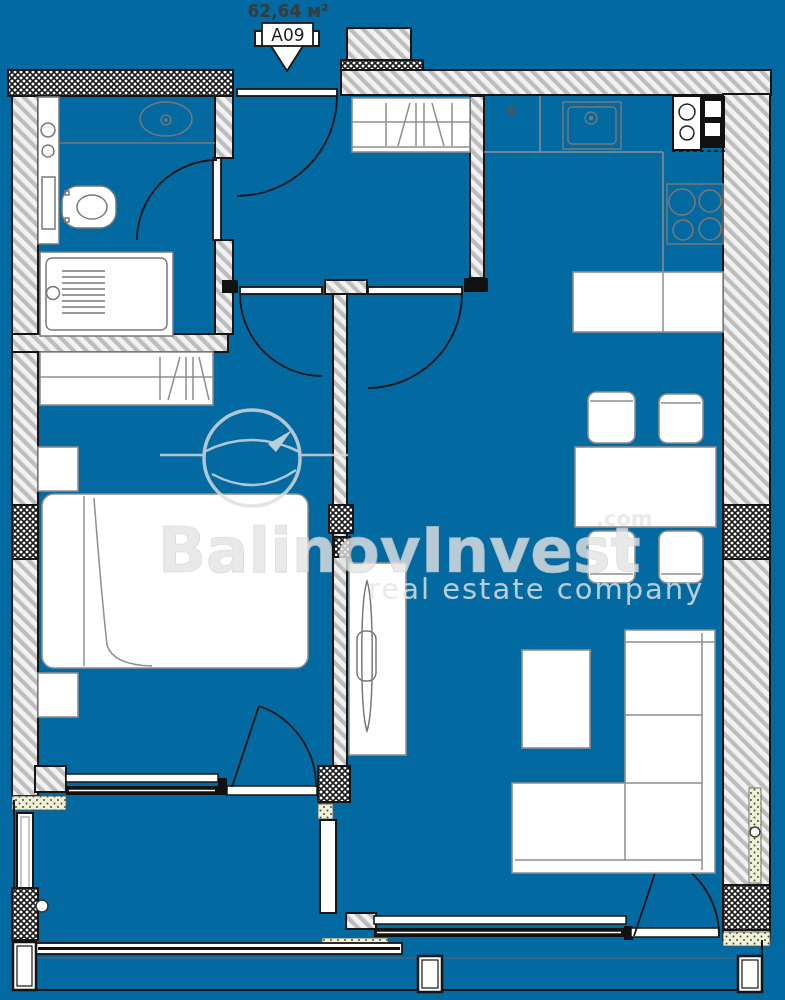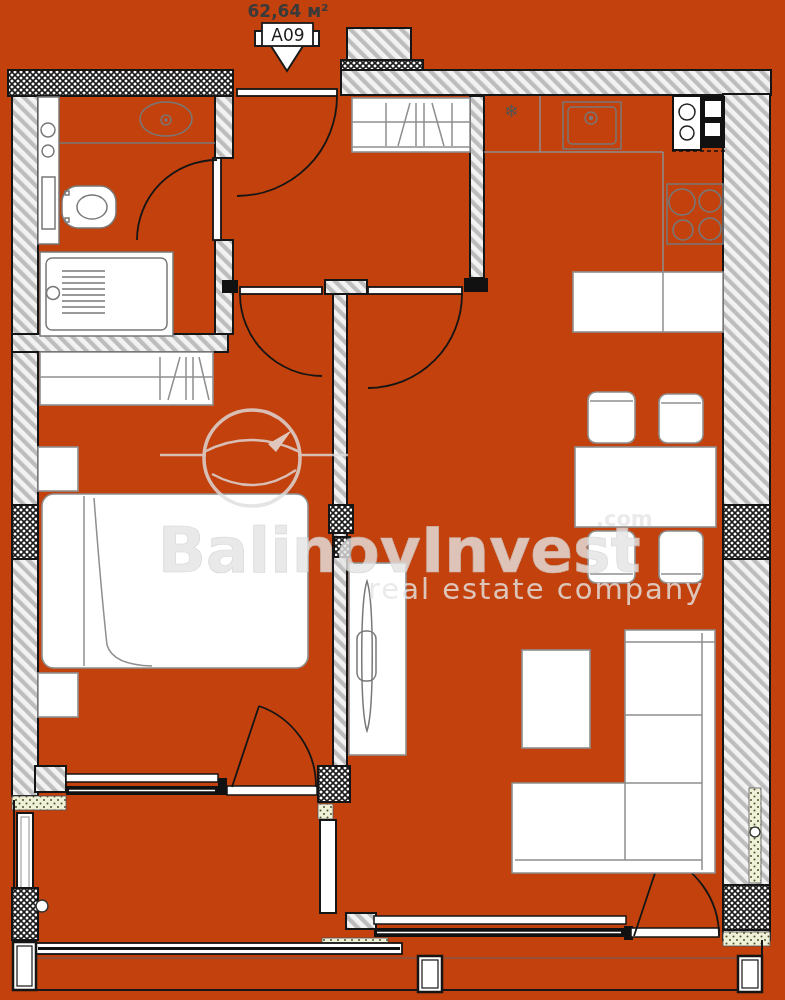--- a/index.html
+++ b/index.html
@@ -1,16 +1,16 @@
 <!DOCTYPE html>
 <html><head>
 <meta charset="utf-8">
 <style>
   html,body{margin:0;padding:0;background:#fff;}
-  .canvas{position:relative;width:785px;height:1000px;background:#c2410c;margin:0 auto;
+  .canvas{position:relative;width:785px;height:1000px;background:#0369a1;margin:0 auto;
           font-family:"DejaVu Sans",sans-serif;}
   svg{display:block;}
   .wall{stroke:#151515;stroke-width:2;}
   .blk{fill:#111;stroke:none;}
   .furn{fill:#ffffff;stroke:#8f8f8f;stroke-width:1.6;}
   .furnln{fill:none;stroke:#8f8f8f;stroke-width:1.5;}
   .fix{fill:#ffffff;stroke:#787878;stroke-width:1.5;}
   .fixln{fill:none;stroke:#787878;stroke-width:1.5;}
   .door{fill:none;stroke:#151515;stroke-width:1.8;}
   .leaf{fill:#ffffff;stroke:#151515;stroke-width:1.8;}

